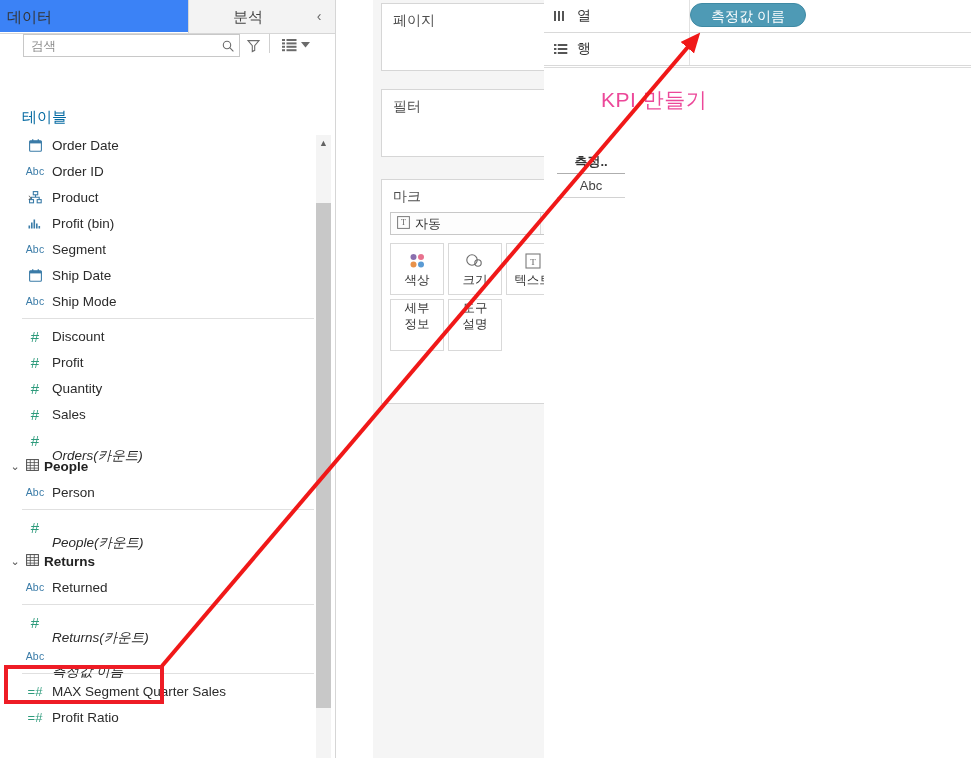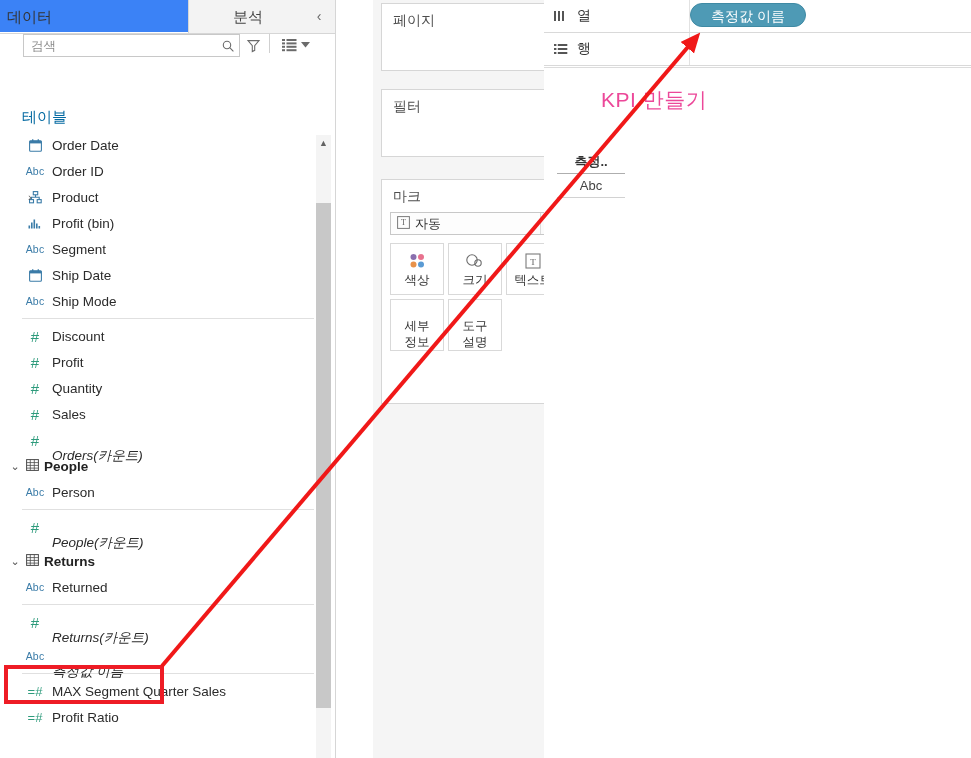--- a/index.html
+++ b/index.html
@@ -288,21 +288,21 @@
     display: flex;
     flex-direction: column;
     align-items: center;
     justify-content: center;
     font-size: 12.5px;
     color: #333;
     line-height: 15px;
     text-align: center;
   }
   .mark-btn .mb-icon { height: 20px; display:flex; align-items:center; justify-content:center; margin-bottom: 2px;}
-  .mark-btn.two-line { justify-content: flex-end; }
+  .mark-btn.two-line { justify-content: flex-start; }
   .mark-btn.two-line .mb-label { line-height: 16px; }
 
   
   #right-pane {
     position: absolute;
     left: 544px; top: 0;
     right: 0; bottom: 0;
     background: #ffffff;
   }
   .shelf-row {

